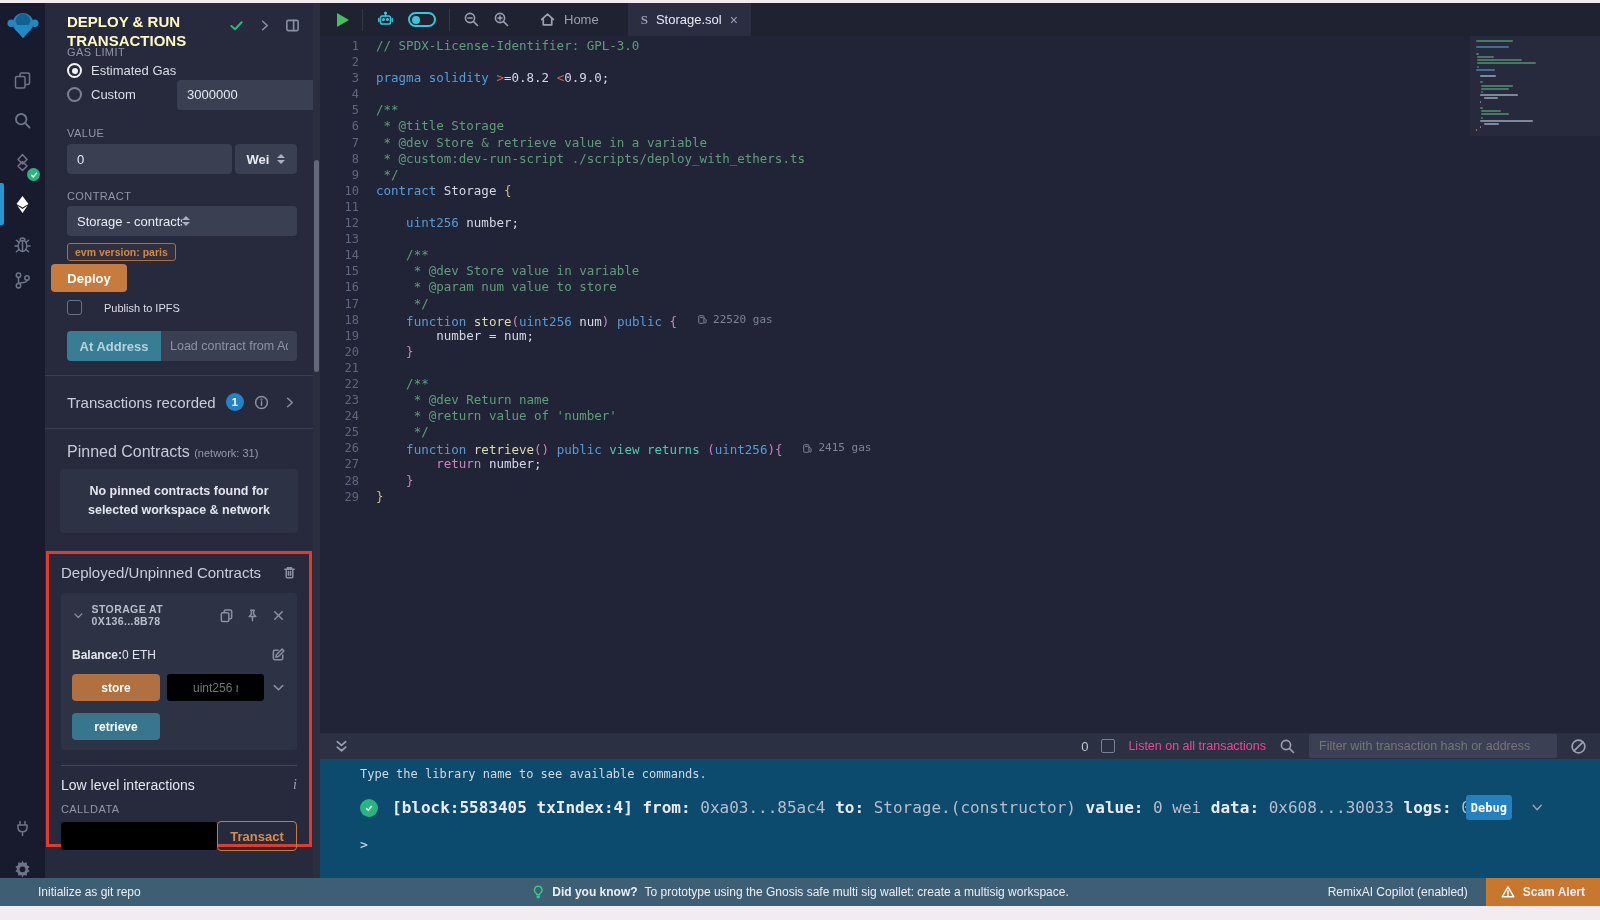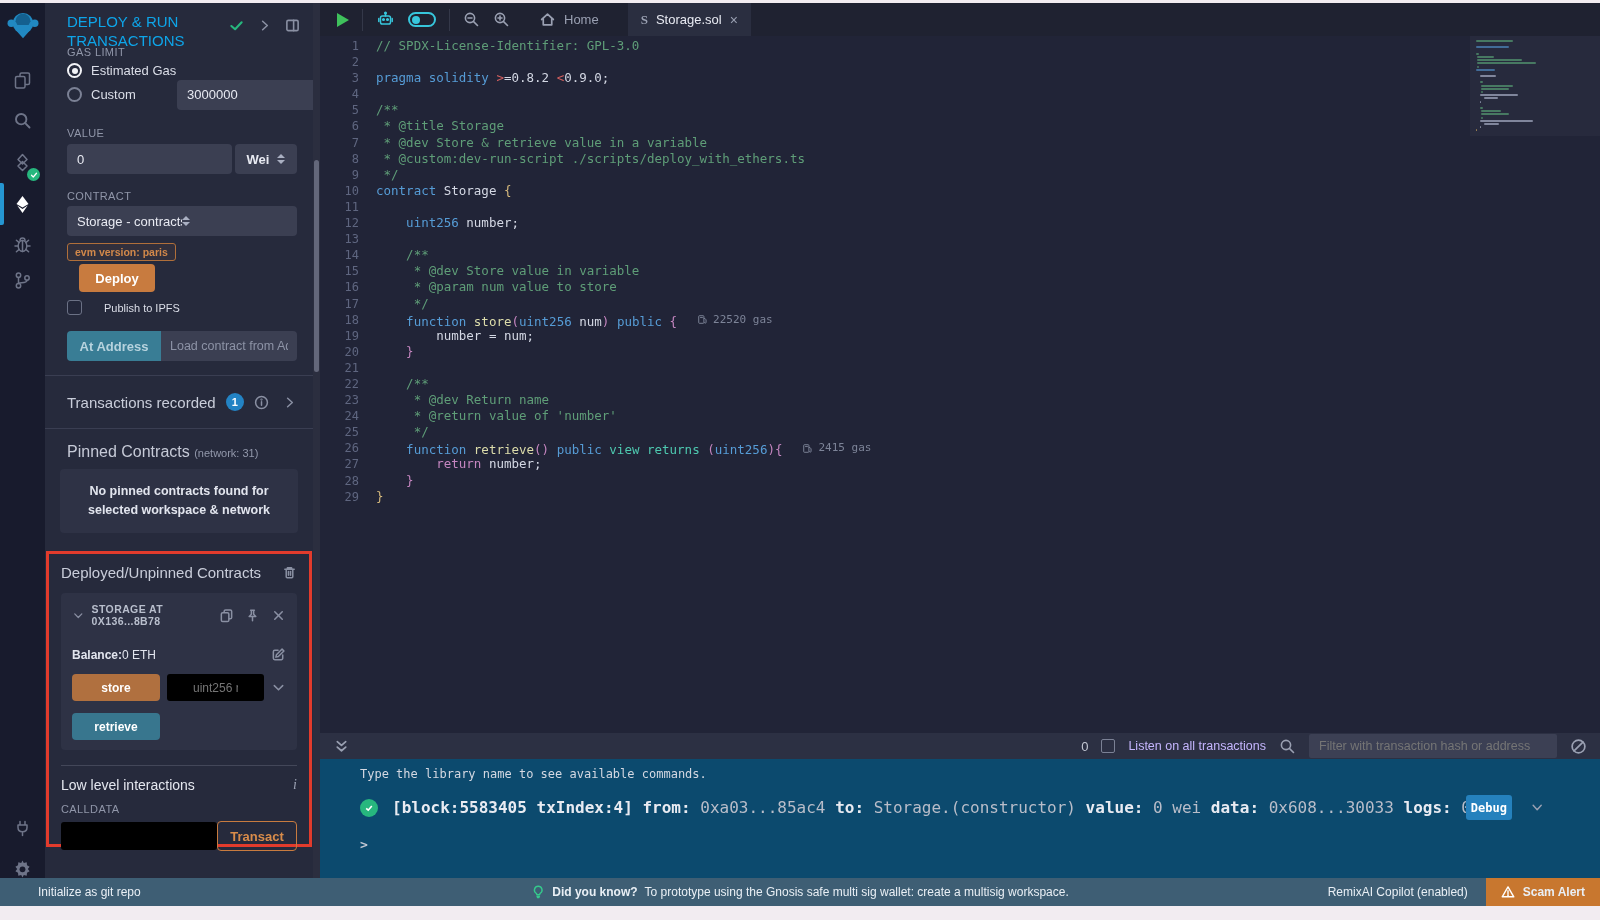--- a/index.html
+++ b/index.html
@@ -15,21 +15,21 @@
 .rail-item{position:absolute;left:0;width:45px;height:38px;display:flex;align-items:center;justify-content:center;cursor:pointer}
 .rail-item svg{width:19px;height:19px;stroke:#6e7488;fill:none;stroke-width:1.5;stroke-linecap:round;stroke-linejoin:round}
 .rail-item.active svg{stroke:#ffffff}
 .rail-active-bar{position:absolute;left:0;top:180px;width:4px;height:42px;background:#2596d1;border-radius:0 2px 2px 0}
 .badge-check{position:absolute;right:5px;bottom:0px;width:13px;height:13px;border-radius:50%;background:#27b77e;display:flex;align-items:center;justify-content:center}
 .badge-check svg{width:8px;height:8px;stroke:#fff;stroke-width:2.4;fill:none}
 
 
 .panel{position:absolute;left:45px;top:3px;width:268px;height:875px;background:#262a3c;overflow:hidden;z-index:4}
 .p-abs{position:absolute}
-.p-title{font-size:15px;font-weight:normal;color:#0ea5e9;line-height:1.25;width:160px}
+.p-title{font-size:15px;font-weight:bold;color:#fef9c3;line-height:1.25;width:160px}
 .hicons{display:flex;align-items:center;gap:13px}
 .hicons svg{width:15px;height:15px;stroke:#8a90a3;fill:none;stroke-width:1.7;stroke-linecap:round;stroke-linejoin:round}
 .hicons svg.green{stroke:#27b77e;stroke-width:2.2}
 .flabel{font-size:11px;color:#9096a9;letter-spacing:.4px}
 .radio{width:15px;height:15px;border-radius:50%;border:2px solid #7b8195;flex:none;position:relative}
 .radio.sel{border-color:#f2f3f7}
 .radio.sel::after{content:'';position:absolute;inset:2.5px;border-radius:50%;background:#f2f3f7}
 .rlabel{font-size:13px;color:#dbdee8;margin-left:9px}
 .inp{background:#3b3f52;border:none;border-radius:4px;color:#e8eaf2;font-size:13px;padding:0 10px;height:30px;outline:none;font-family:inherit;width:100%}
 .inp::placeholder,.finp::placeholder{color:#8d93a6}
@@ -102,21 +102,21 @@
 .gas-badge svg{width:11px;height:11px;stroke:#7d8498;fill:none;stroke-width:1.4}
 .minimap-bg{position:absolute;top:0;right:0;width:130px;height:100px;background:rgba(255,255,255,.03)}
 .minimap{position:absolute;top:4px;right:8px;width:116px;cursor:pointer}
 .mm-line{height:2px;margin-bottom:1.2px;border-radius:1px;opacity:.85}
 
 
 .term-bar{position:absolute;left:0;top:730px;width:1280px;height:26px;background:#2c3043;display:flex;align-items:center;padding:0 13px;z-index:3}
 .term-right{margin-left:auto;display:flex;align-items:center;gap:13px}
 .tcount{font-size:13px;color:#c3c7d3}
 .tchk{width:14px;height:14px;border:1.5px solid #7b8195;border-radius:2px;background:transparent;cursor:pointer}
-.tlabel{font-size:12.5px;color:#c4b5fd}
+.tlabel{font-size:12.5px;color:#ec4899}
 .filter-inp{width:248px;height:24px;background:#3c4054;border:none;border-radius:2px;padding:0 10px;color:#e8eaf2;font-size:12.5px;outline:none;font-family:inherit}
 .term-body{position:absolute;left:0;top:756px;width:1280px;height:122px;background:#0c4a6e;font-family:"DejaVu Sans Mono",monospace;font-size:12px;color:#d4d8e2;padding:7px 0 0 40px}
 .tline{height:16px;line-height:16px}
 .txrow{display:flex;align-items:center;margin-top:13px;padding-right:56px;cursor:pointer}
 .check-badge{width:18px;height:18px;border-radius:50%;background:#27b77e;flex:none;display:flex;align-items:center;justify-content:center;margin-right:14px}
 .check-badge svg{width:10px;height:10px;stroke:#fff;stroke-width:2.6;fill:none}
 .tx-text{font-size:16px;white-space:nowrap;overflow:hidden}
 .tx-b{font-weight:bold;color:#e9ebf2}.tx-n{color:#b9bdc9}
 .debug-btn{margin-left:auto;width:54px;height:25px;background:#2581bd;color:#fff;font-weight:bold;font-size:12px;border:none;border-radius:3px;cursor:pointer;font-family:"DejaVu Sans Mono",monospace}
 .tx-chev{margin-left:18px}
@@ -249,21 +249,21 @@
     <div class="p-abs select" style="top:203px;left:22px;right:16px">
       <span>Storage - contracts/Storage.sol</span>
       <span class="stepper">
           <i class="up"></i>
           <i class="dn"></i>
         </span>
     </div>
     <div class="p-abs" style="top:239px;left:22px">
       <span class="evm-badge">evm version: paris</span>
     </div>
-    <button class="p-abs btn btn-deploy" style="top:261px;left:34px">Deploy</button>
+    <button class="p-abs btn btn-deploy" style="top:261px;left:6px">Deploy</button>
     <div class="p-abs row" style="top:297px;left:22px">
       <span class="chk"></span>
       <span class="clabel">Publish to IPFS</span>
     </div>
     <div class="p-abs row" style="top:328px;left:22px;right:16px">
       <button class="btn btn-ataddr" style="font-size:13px">At Address</button>
       <input class="finp" placeholder="Load contract from Addre" style="">
     </div>
 
     <div class="tx-rec">

